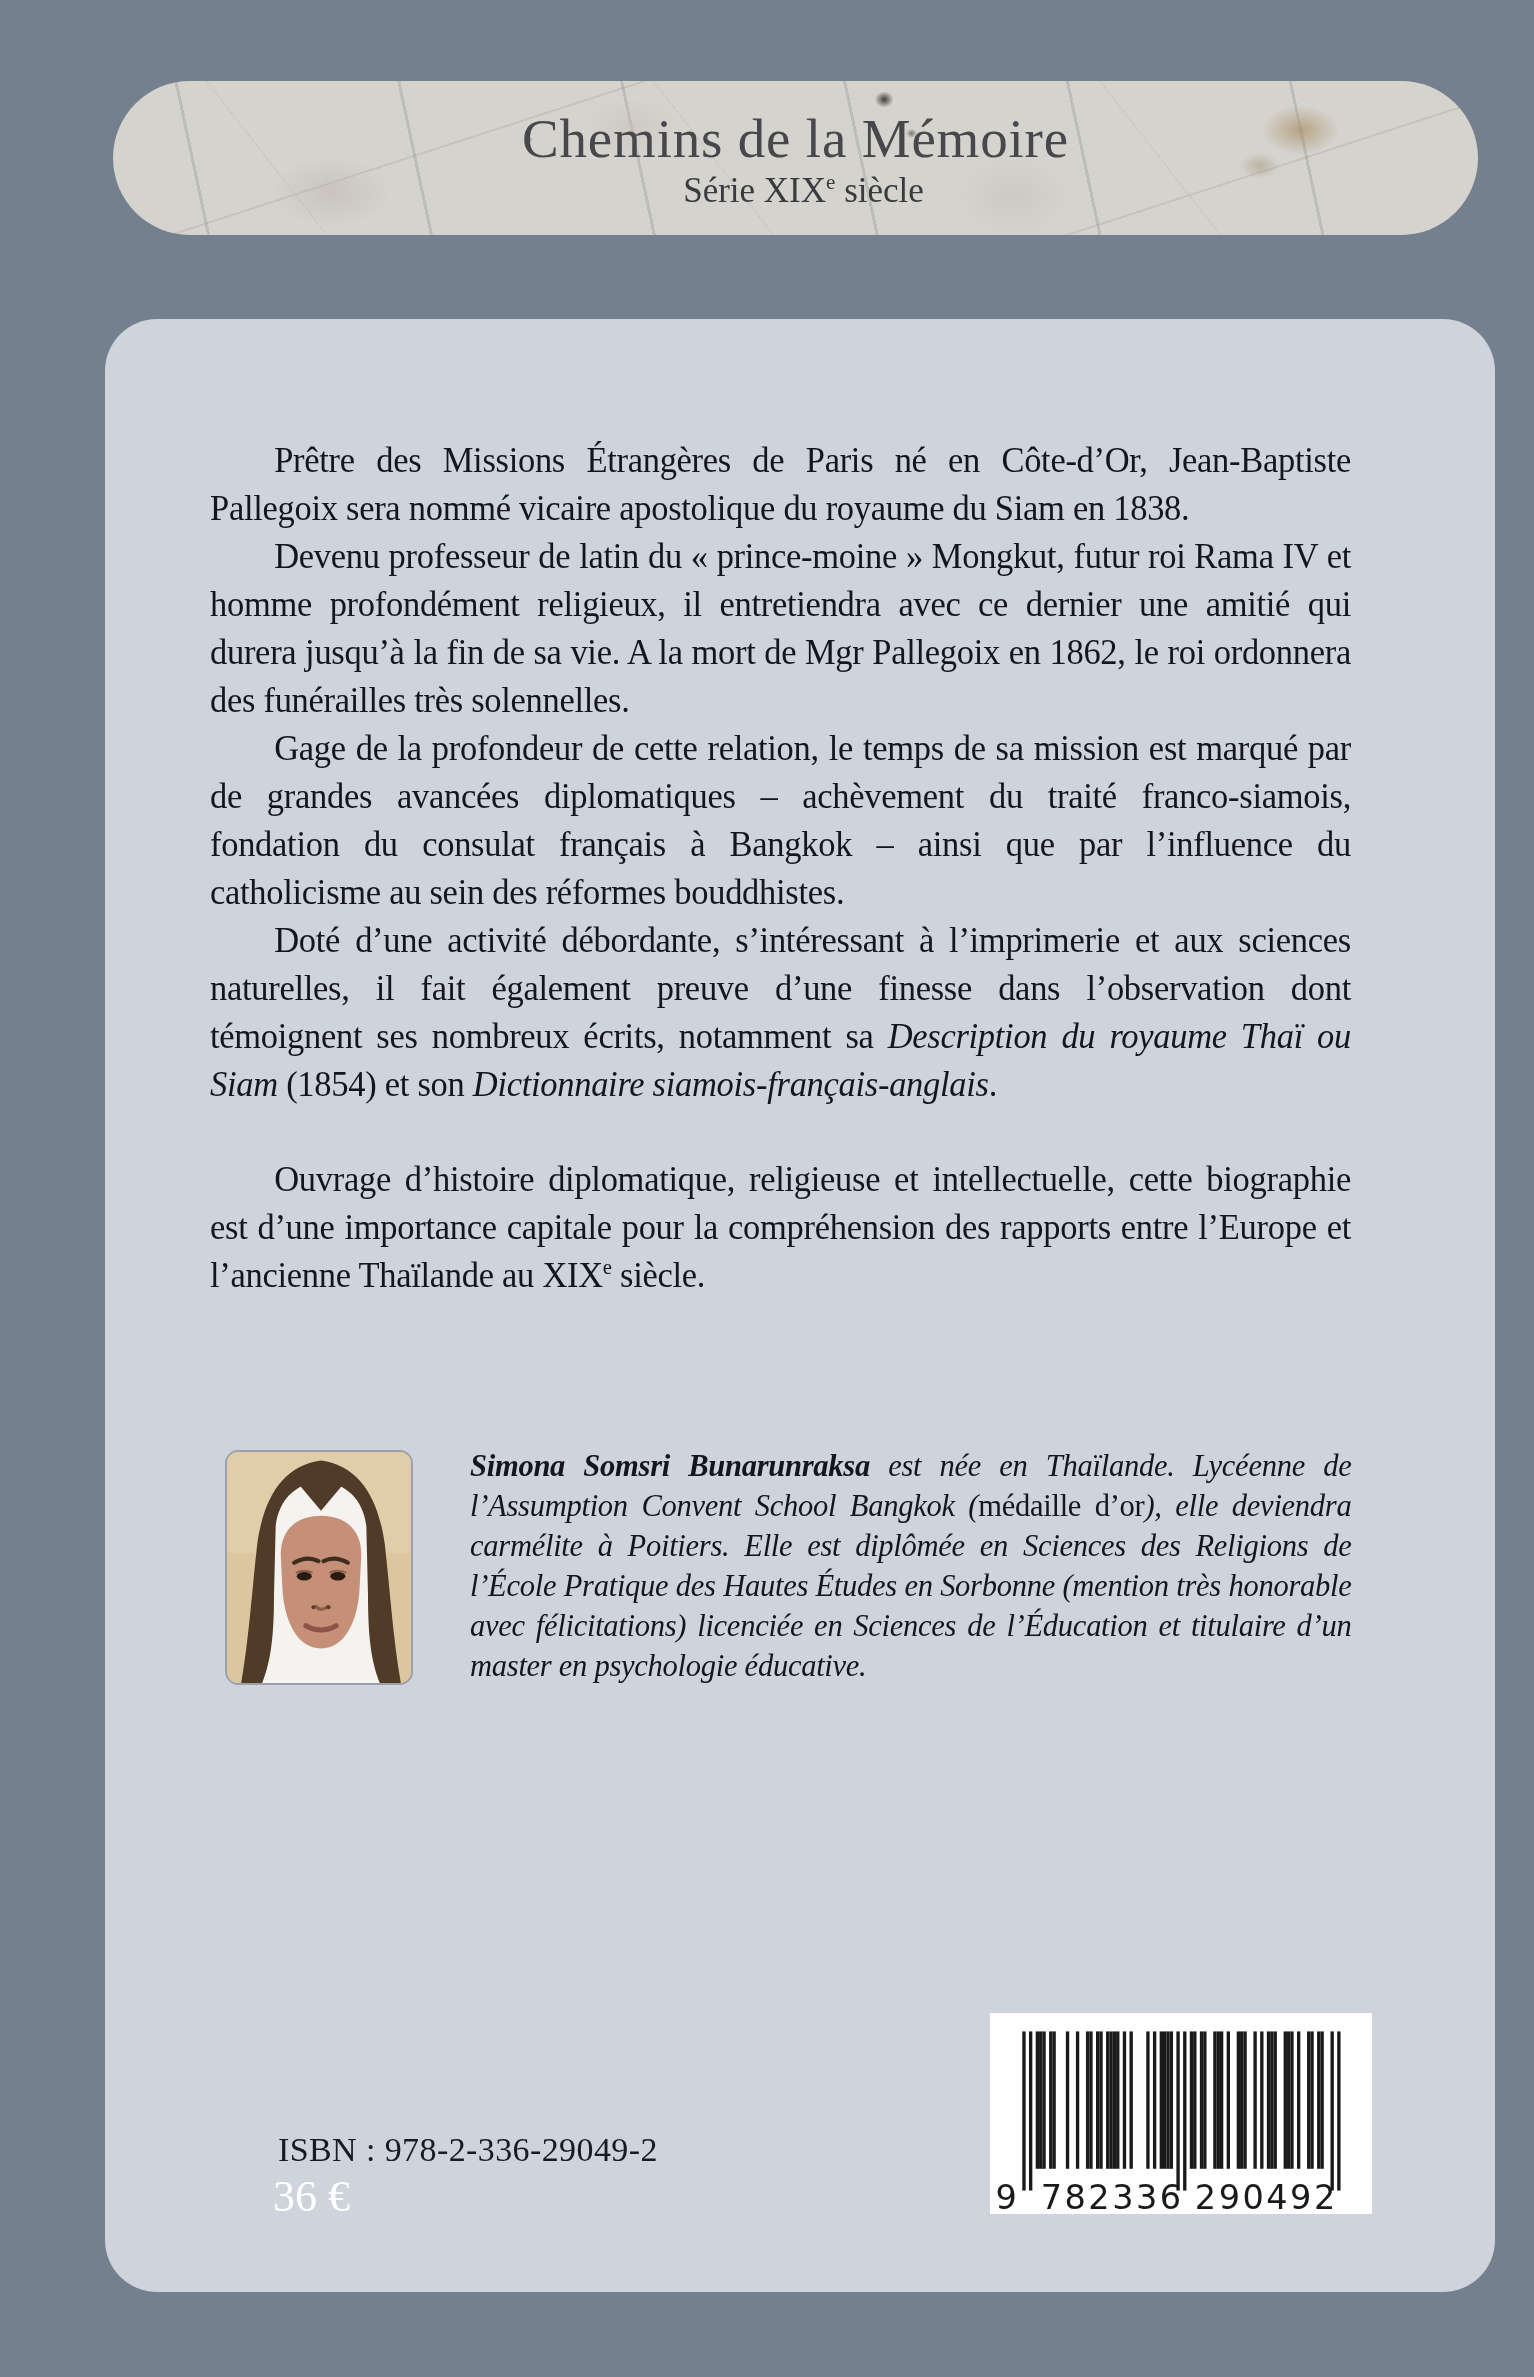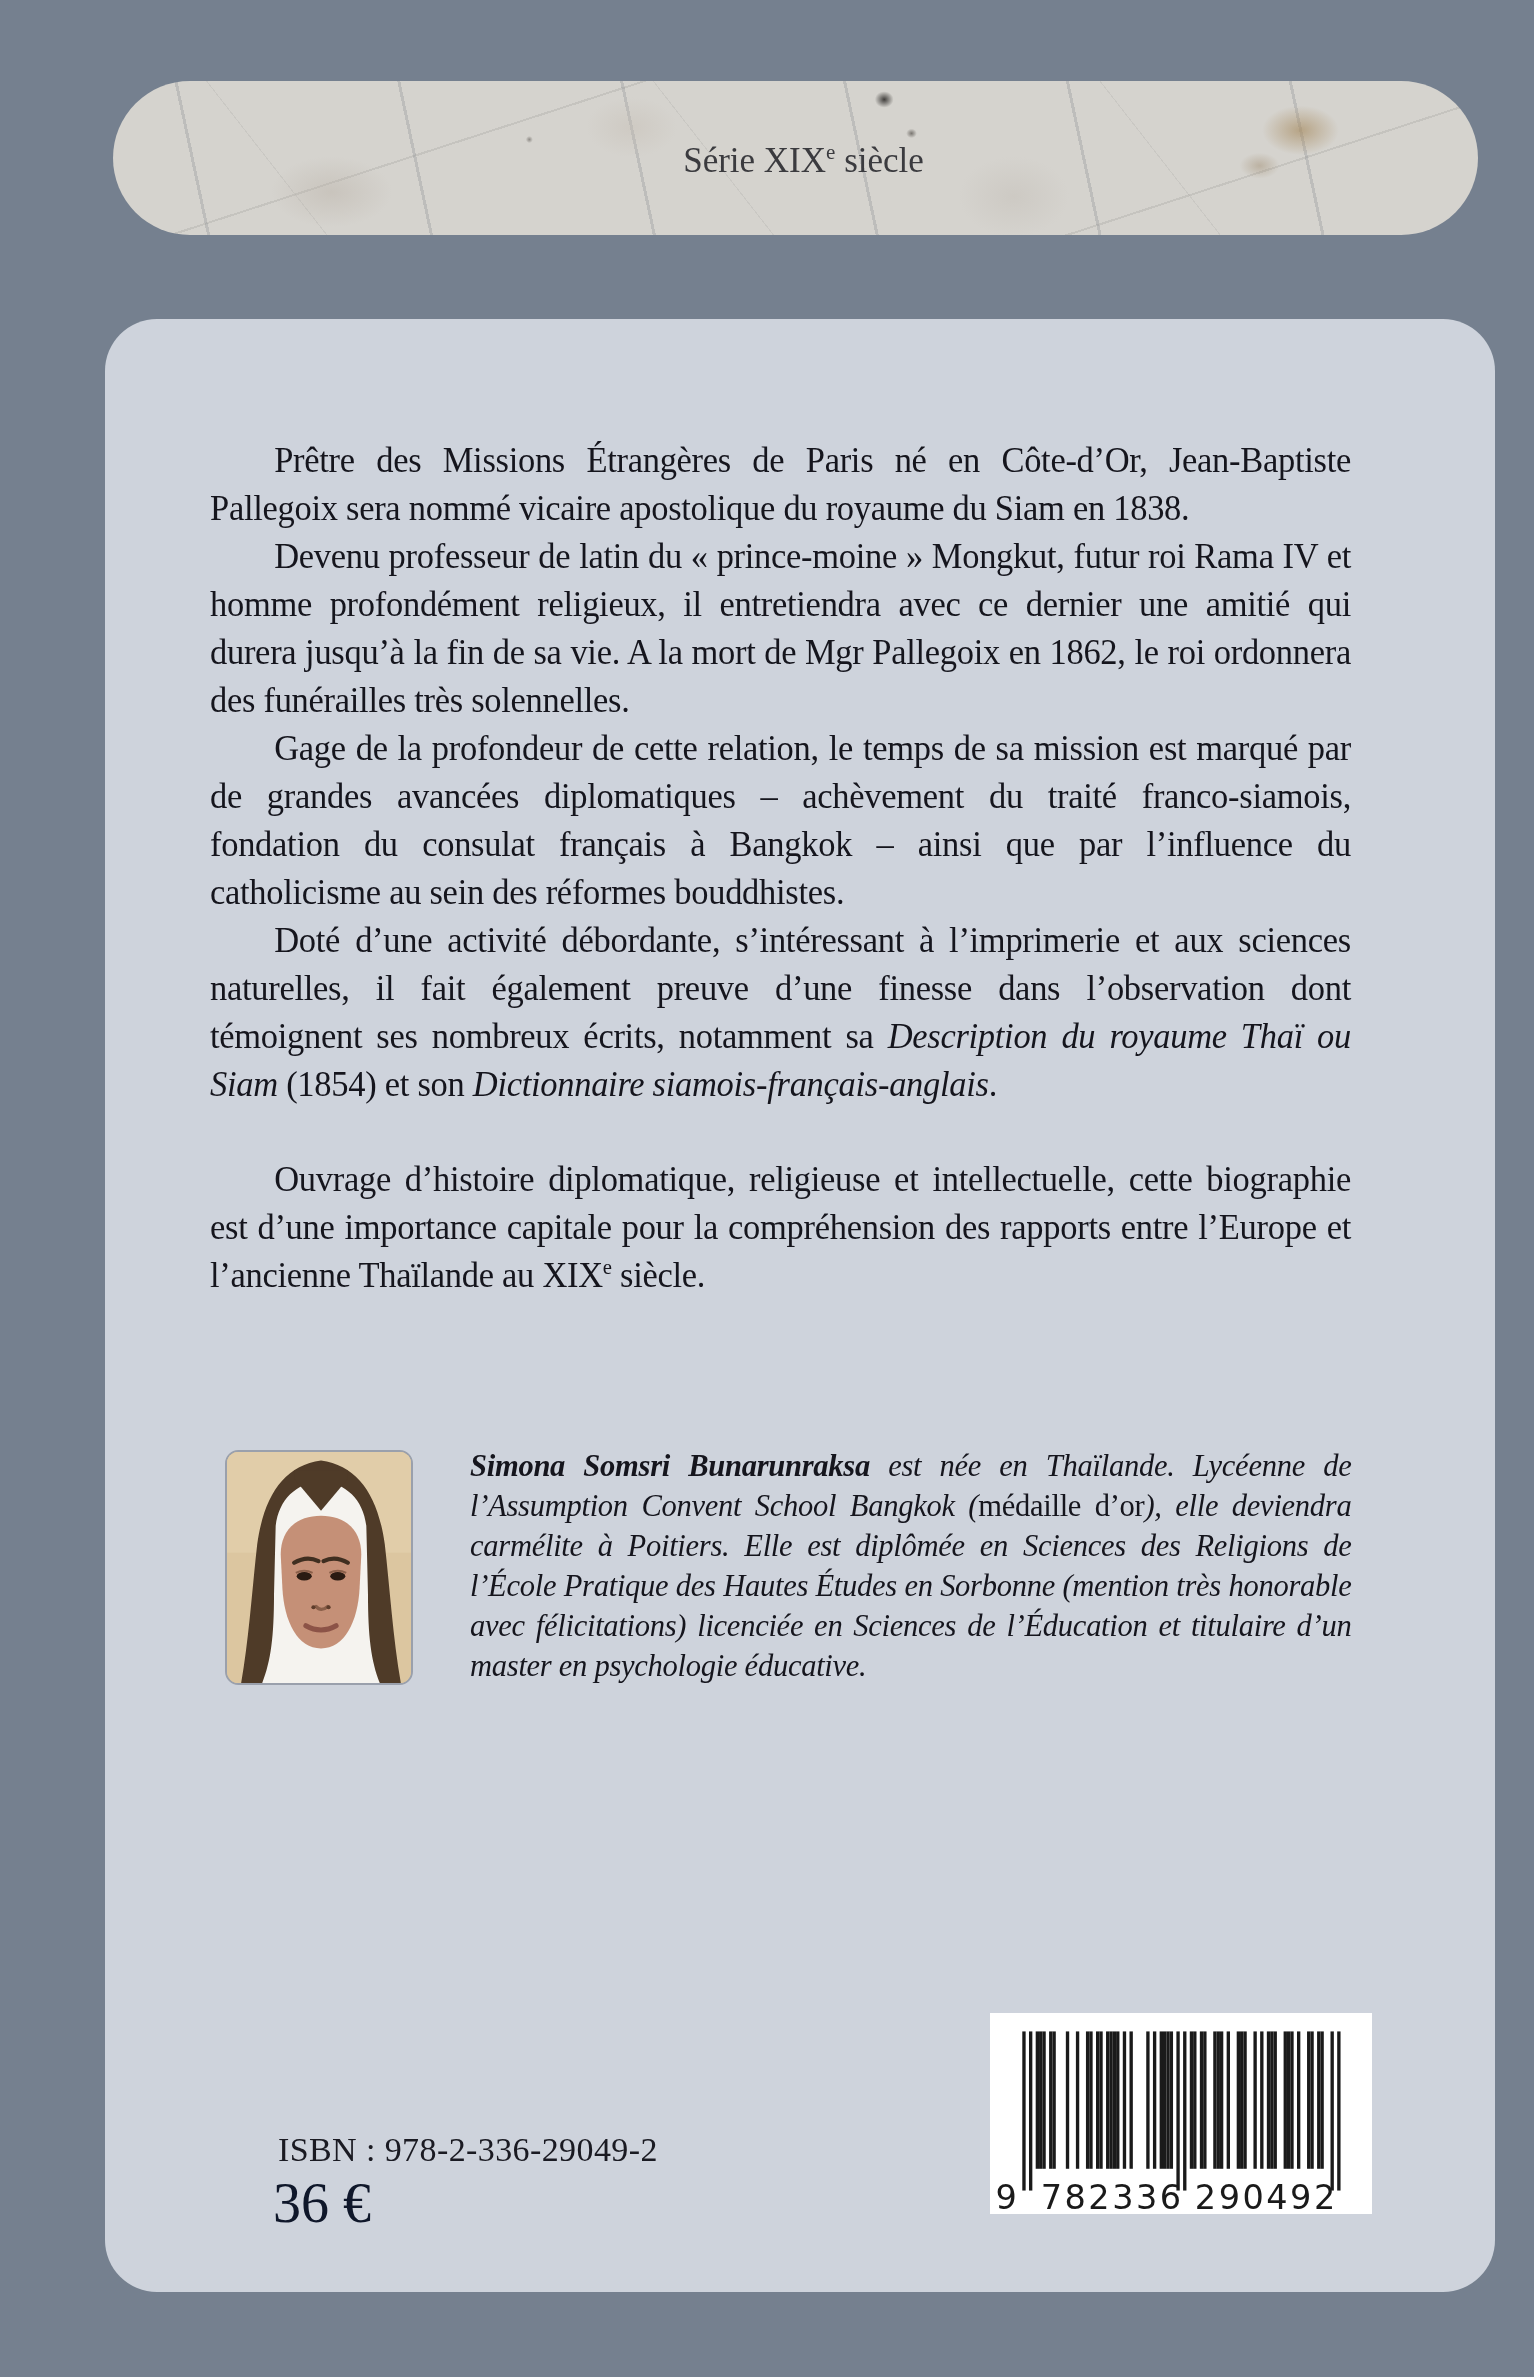--- a/index.html
+++ b/index.html
@@ -75,31 +75,32 @@
   .bio-text .name{font-weight:bold;}
   .bio-text .roman{font-style:normal;}
 
   
   .isbn{
     position:absolute;left:278px;top:2131px;
     font-size:34px;color:#1a1a22;letter-spacing:0.4px;
   }
   .price{
     position:absolute;left:273px;top:2171px;
-    font-size:56px;color:#0f172a;
+    font-size:44px;color:#ffffff;
   }
   .barcode-box{
     position:absolute;left:990px;top:2013px;width:382px;height:201px;
     background:#ffffff;
   }
 </style>
 </head>
 <body>
 
 <div class="banner">
+  <div class="banner-title">Chemins de la Mémoire</div>
   <div class="banner-subtitle"><span>Série XIX</span><sup>e</sup><span> siècle</span></div>
 </div>
 
 <div class="panel"></div>
 
 <div class="body-text">
   <p>Prêtre des Missions Étrangères de Paris né en Côte-d’Or, Jean-Baptiste Pallegoix sera nommé vicaire apostolique du royaume du Siam en 1838.</p>
   <p>Devenu professeur de latin du « prince-moine » Mongkut, futur roi Rama IV et homme profondément religieux, il entretiendra avec ce dernier une amitié qui durera jusqu’à la fin de sa vie. A la mort de Mgr Pallegoix en 1862, le roi ordonnera des funérailles très solennelles.</p>
   <p>Gage de la profondeur de cette relation, le temps de sa mission est marqué par de grandes avancées diplomatiques – achèvement du traité franco-siamois, fondation du consulat français à Bangkok – ainsi que par l’influence du catholicisme au sein des réformes bouddhistes.</p>
   <p><span>Doté d’une activité débordante, s’intéressant à l’imprimerie et aux sciences naturelles, il fait également preuve d’une finesse dans l’observation dont témoignent ses nombreux écrits, notamment sa </span><i>Description du royaume Thaï ou Siam</i><span> (1854) et son </span><i>Dictionnaire siamois-français-anglais</i><span>.</span></p>

